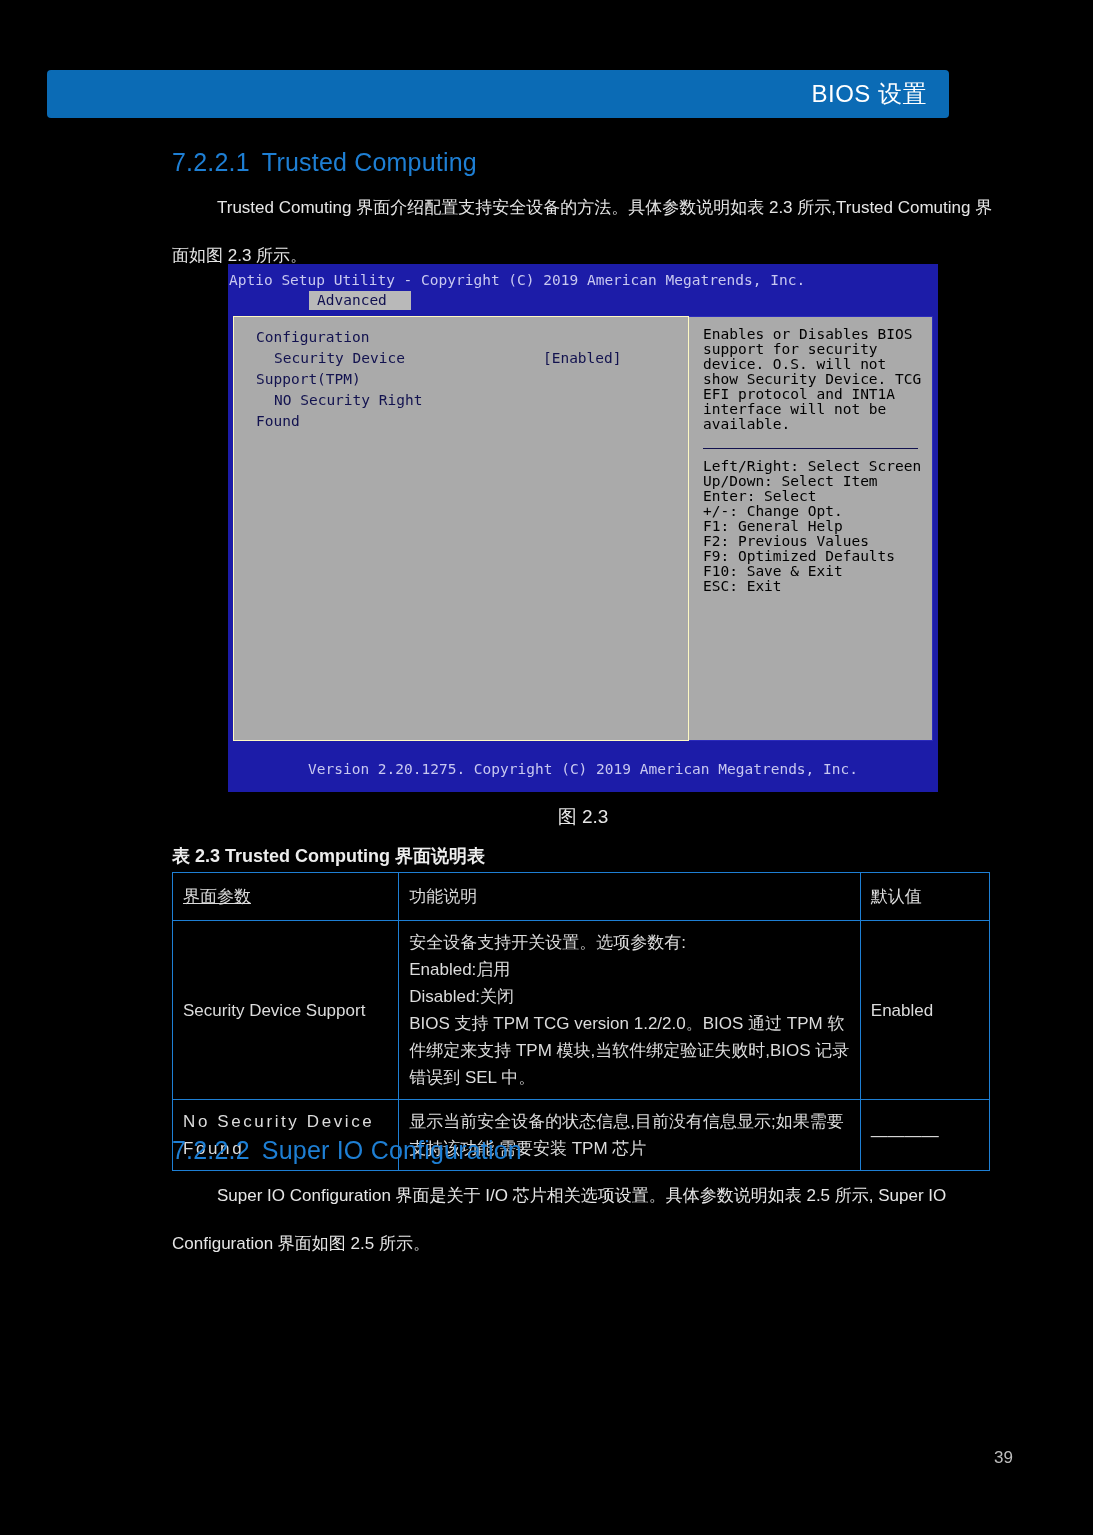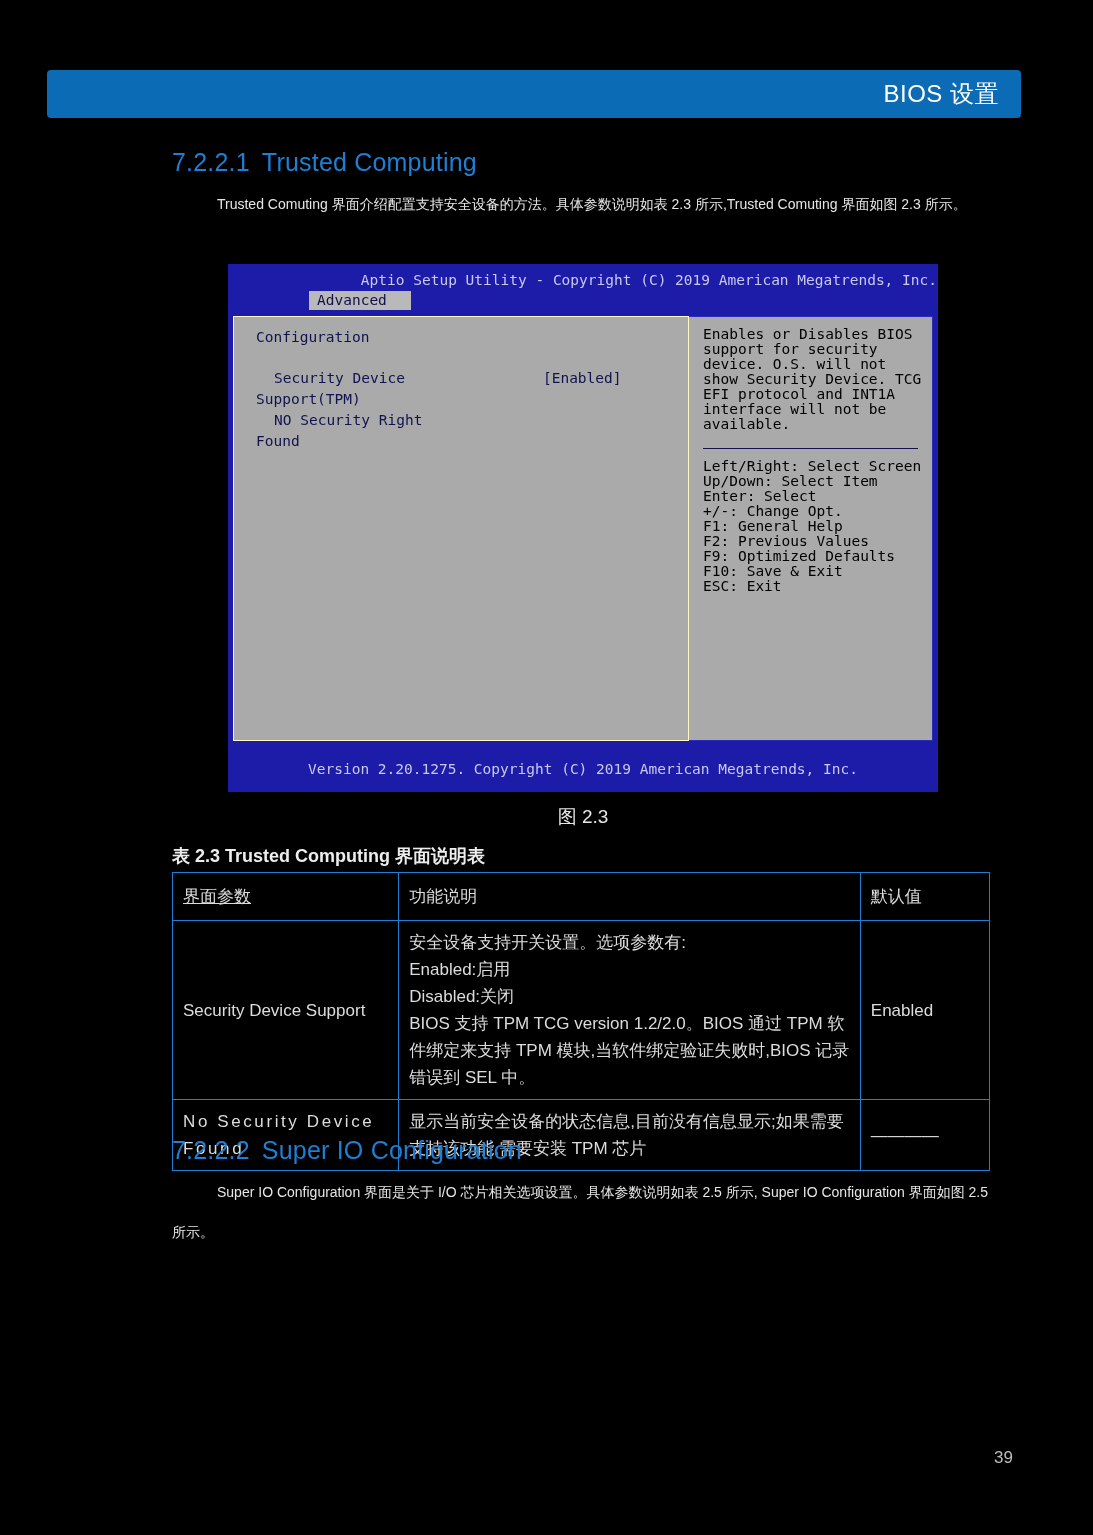--- a/index.html
+++ b/index.html
@@ -17,21 +17,21 @@
   }
   .page {
     position: absolute;
     inset: 0;
   }
   
   .header-bar {
     position: absolute;
     left: 47px;
     top: 70px;
-    width: 974px;
+    width: 902px;
     height: 48px;
     background: #0b6bb5;
     border-radius: 4px;
     display: flex;
     align-items: center;
     justify-content: flex-end;
   }
   .header-title {
     color: #ffffff;
     font-size: 24px;
@@ -47,22 +47,22 @@
     letter-spacing: 0.2px;
     white-space: nowrap;
   }
   .sec-heading .num { margin-right: 12px; }
   #heading-1 { left: 172px; top: 148px; }
   #heading-2 { left: 172px; top: 1136px; }
 
   
   .para {
     position: absolute;
-    font-size: 14px;
-    line-height: 40px;
+    font-size: 17px;
+    line-height: 48px;
     color: #e6e6e6;
     width: 830px;
   }
   #para-1 { left: 172px; top: 184px; text-indent: 45px; }
   #para-2 { left: 172px; top: 1172px; text-indent: 45px; }
 
   
   .bios {
     position: absolute;
     left: 228px;
@@ -70,21 +70,21 @@
     width: 710px;
     height: 528px;
     background: #1c1ca8;
     font-family: "DejaVu Sans Mono", monospace;
     box-sizing: border-box;
     border: 1px solid #1c1ca8;
   }
   .bios-title {
     color: #c8c8f0;
     font-size: 14.5px;
-    text-align: right;
+    text-align: left;
     padding-top: 7px;
     letter-spacing: 0px;
     white-space: nowrap;
   }
   .bios-tabs {
     margin-top: 2px;
     padding-left: 80px;
     height: 20px;
   }
   .bios-tab-active {
@@ -109,21 +109,20 @@
     border: 1px solid #fef9c3;
     box-sizing: border-box;
     padding: 10px 8px 8px 22px;
     color: #12124f;
     font-size: 14.5px;
     line-height: 21px;
   }
   .bios-left .indent1 { padding-left: 18px; }
   .bios-left .row {
     display: flex;
-    margin-top: 20px;
   }
   .bios-left .row .val { margin-left: 138px; }
   .bios-right {
     flex: 1;
     background: #aaaaaa;
     border: 1px solid #2b2bbb;
     border-left: none;
     box-sizing: border-box;
     padding: 10px 8px 8px 14px;
     color: #000000;

